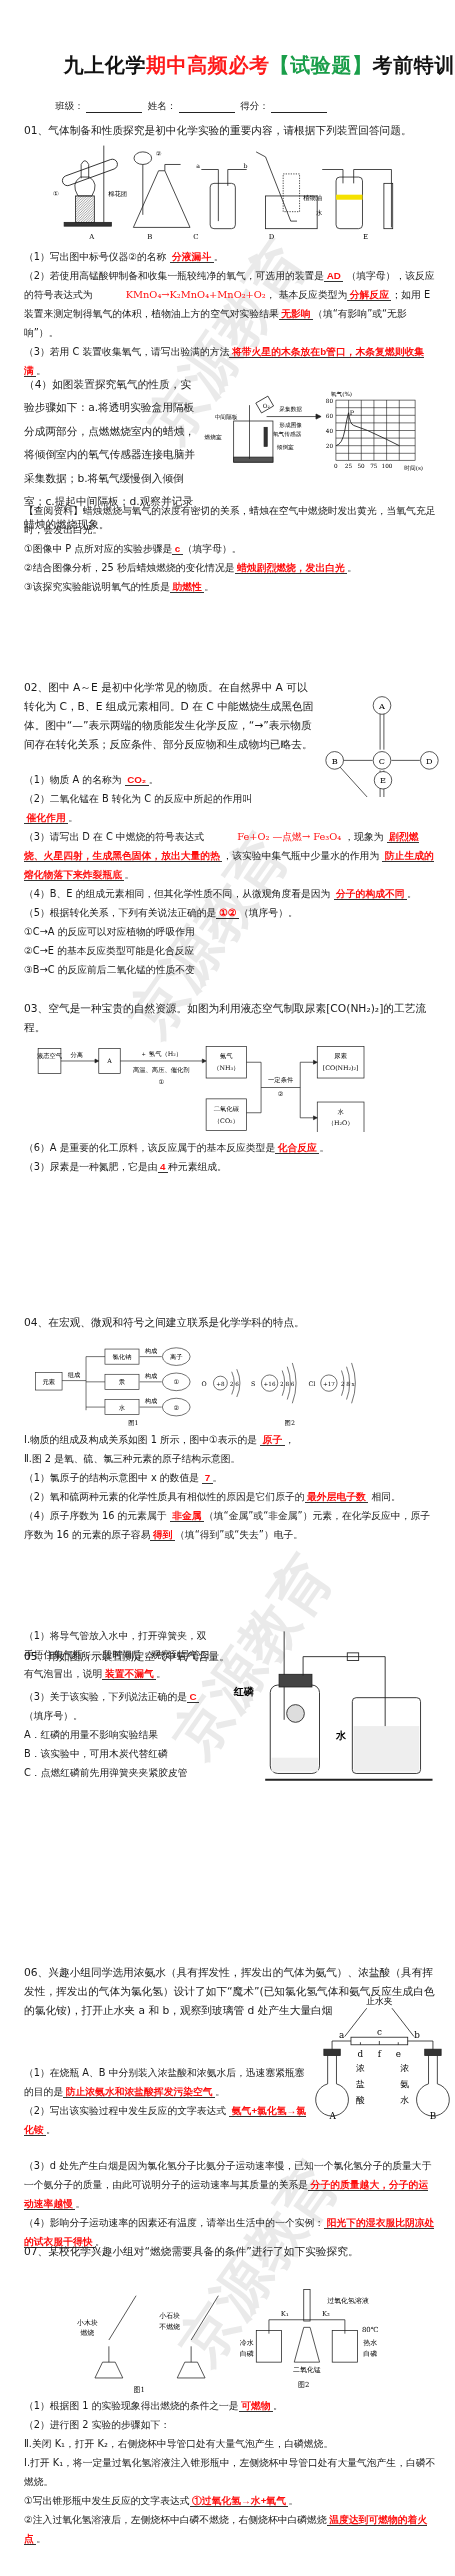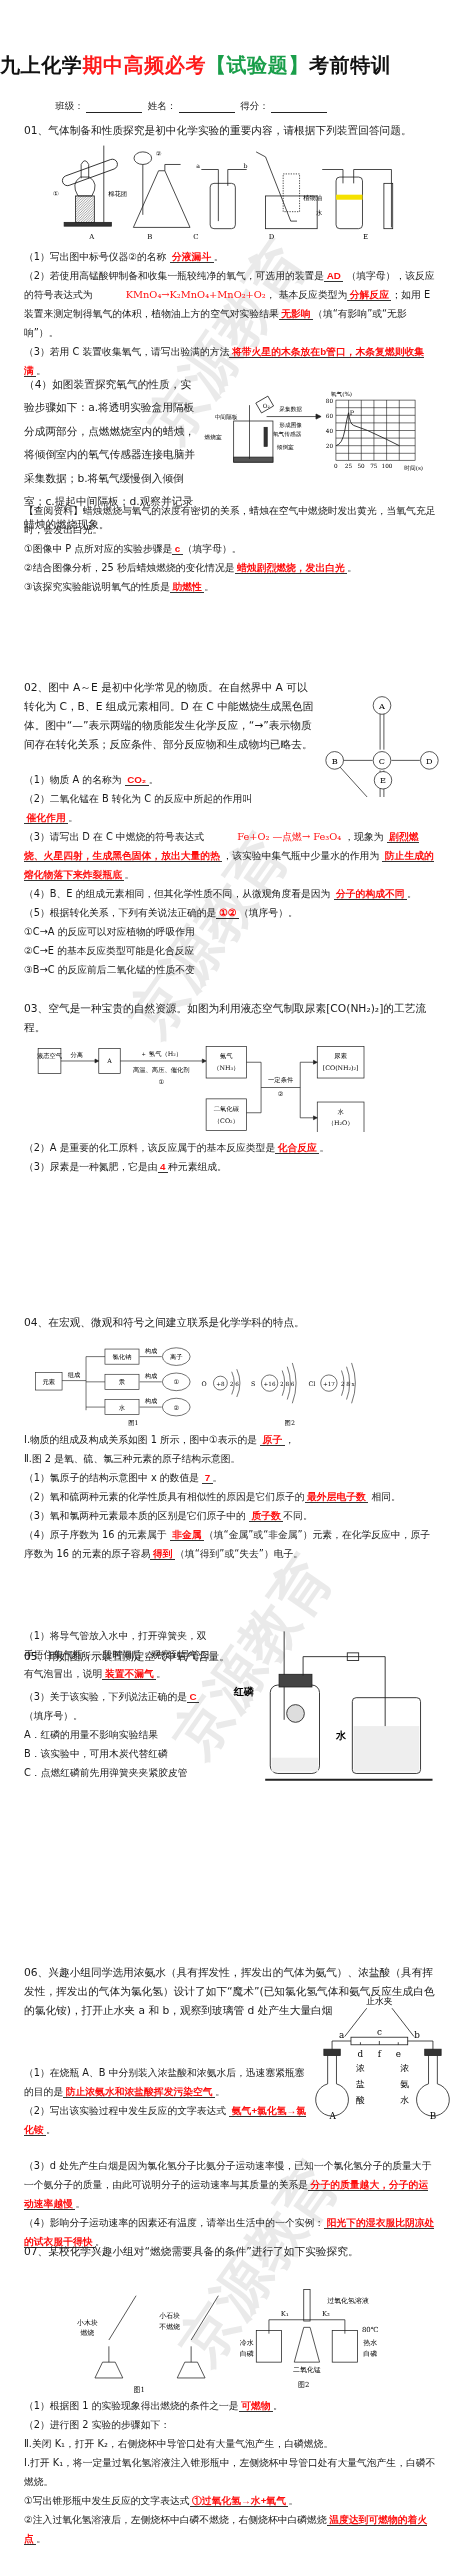--- a/index.html
+++ b/index.html
@@ -1,19 +1,19 @@
 <!DOCTYPE html>
 <html style="font-size:10px"><head>
 <meta charset="utf-8">
 <style>
   html, body { margin:0; padding:0; background:#fff; }
   body { width:455px; height:2576px; position:relative; overflow:hidden;
          font-family:"DejaVu Sans","Liberation Sans",sans-serif; color:#1a1a1a; }
   .abs { position:absolute; }
-  .title { left:0; width:455px; top:52px; text-align:left; font-size:20px; font-weight:bold;
+  .title { left:0; width:455px; top:52px; text-align:right; font-size:20px; font-weight:bold;
            font-family:"DejaVu Serif","Liberation Serif",serif; letter-spacing:0.6px; }
   .t-black{color:#111;} .t-red{color:#ff1a1a;} .t-green{color:#1a9e4a;}
   .meta { top:100px; left:0; width:385px; text-align:center; font-size:9.5px;
           font-family:"DejaVu Serif","Liberation Serif",serif; }
   .blank { display:inline-block; border-bottom:0.6px solid #222; width:56px; height:10px; vertical-align:bottom; margin:0 2.5px; }
   .q { left:24px; width:412px; font-size:10.7px; font-weight:normal; line-height:19px; }
   .p { left:24px; width:412px; font-size:9.8px; line-height:19px; }
   .ans { color:#ff1010; font-weight:bold; font-family:Liberation Sans, sans-serif;
          border-bottom:0.9px solid #333; padding:0 2.5px; }
   .ansr { color:#ff1010; font-weight:normal; font-family:"DejaVu Serif","Liberation Serif",serif;padding-left:30px; }
@@ -231,21 +231,21 @@
     <text x="303" y="126">（CO₂）</text>
     <text x="389" y="62">一定条件</text>
     <text x="389" y="84">②</text>
     <text x="484" y="24">尿素</text>
     <text x="484" y="42">[CO(NH₂)₂]</text>
     <text x="484" y="112">水</text>
     <text x="484" y="130">（H₂O）</text>
   </g>
 </svg>
 <div class="abs p" style="top:1138px;">
-  <div><span>（2）A 是重要的化工原料，该反应属于的基本反应类型是</span><span class="ans">化合反应</span><span>。</span></div>
+  <div><span>（6）A 是重要的化工原料，该反应属于的基本反应类型是</span><span class="ans">化合反应</span><span>。</span></div>
   <div><span>（3）尿素是一种氮肥，它是由</span><span class="ans">4</span><span>种元素组成。</span></div>
 </div>
 
 <div class="abs q" style="top:1313px;">04、在宏观、微观和符号之间建立联系是化学学科的特点。</div>
 <svg class="abs" style="left:32px;top:1344px;" width="332" height="82" viewBox="0 0 525 130">
   <g stroke="#222" fill="none" stroke-width="1">
     <rect x="5" y="45" width="42" height="28"></rect>
       <line x1="47" y1="58" x2="85" y2="58"></line>
     <path d="M85 20 L85 105"></path>
       <line x1="85" y1="20" x2="115" y2="20"></line>
@@ -295,21 +295,20 @@
     <text x="500" y="66" font-size="9">2 8 x</text>
     <text x="160" y="128">图1</text>
     <text x="408" y="128">图2</text>
   </g>
 </svg>
 <div class="abs p" style="top:1430px;">
   <div><span>Ⅰ.物质的组成及构成关系如图 1 所示，图中①表示的是</span> <span class="ans">原子</span><span>，</span></div>
   <div>Ⅱ.图 2 是氧、硫、氯三种元素的原子结构示意图。</div>
   <div><span>（1）氯原子的结构示意图中 x 的数值是</span> <span class="ans">7</span><span>。</span></div>
   <div><span>（2）氧和硫两种元素的化学性质具有相似性的原因是它们原子的</span><span class="ans">最外层电子数</span> <span>相同。</span></div>
-  <div><span>（3）氧和氯两种元素最本质的区别是它们原子中的</span> <span class="ans">质子数</span><span>不同。</span></div>
   <div><span>（4）原子序数为 16 的元素属于</span> <span class="ans">非金属</span><span>（填“金属”或“非金属”）元素，在化学反应中，原子序数为 16 的元素的原子容易</span><span class="ans">得到</span><span>（填“得到”或“失去”）电子。</span></div>
 </div>
 
 <div class="abs q" style="top:1647px;">05、用如图所示装置测定空气中氧气含量。</div>
 <div class="abs p" style="top:1626px;width:190px;">
   <div><span>（1）将导气管放入水中，打开弹簧夹，双手捂住集气瓶，一段时间后，观察到导管口有气泡冒出，说明</span><span class="ans">装置不漏气</span><span>。</span></div>
   <div style="margin-top:3.8px;"><span>（3）关于该实验，下列说法正确的是</span><span class="ans">C</span><span>（填序号）。</span></div>
   <div>A．红磷的用量不影响实验结果</div>
   <div>B．该实验中，可用木炭代替红磷</div>
   <div>C．点燃红磷前先用弹簧夹夹紧胶皮管</div>

